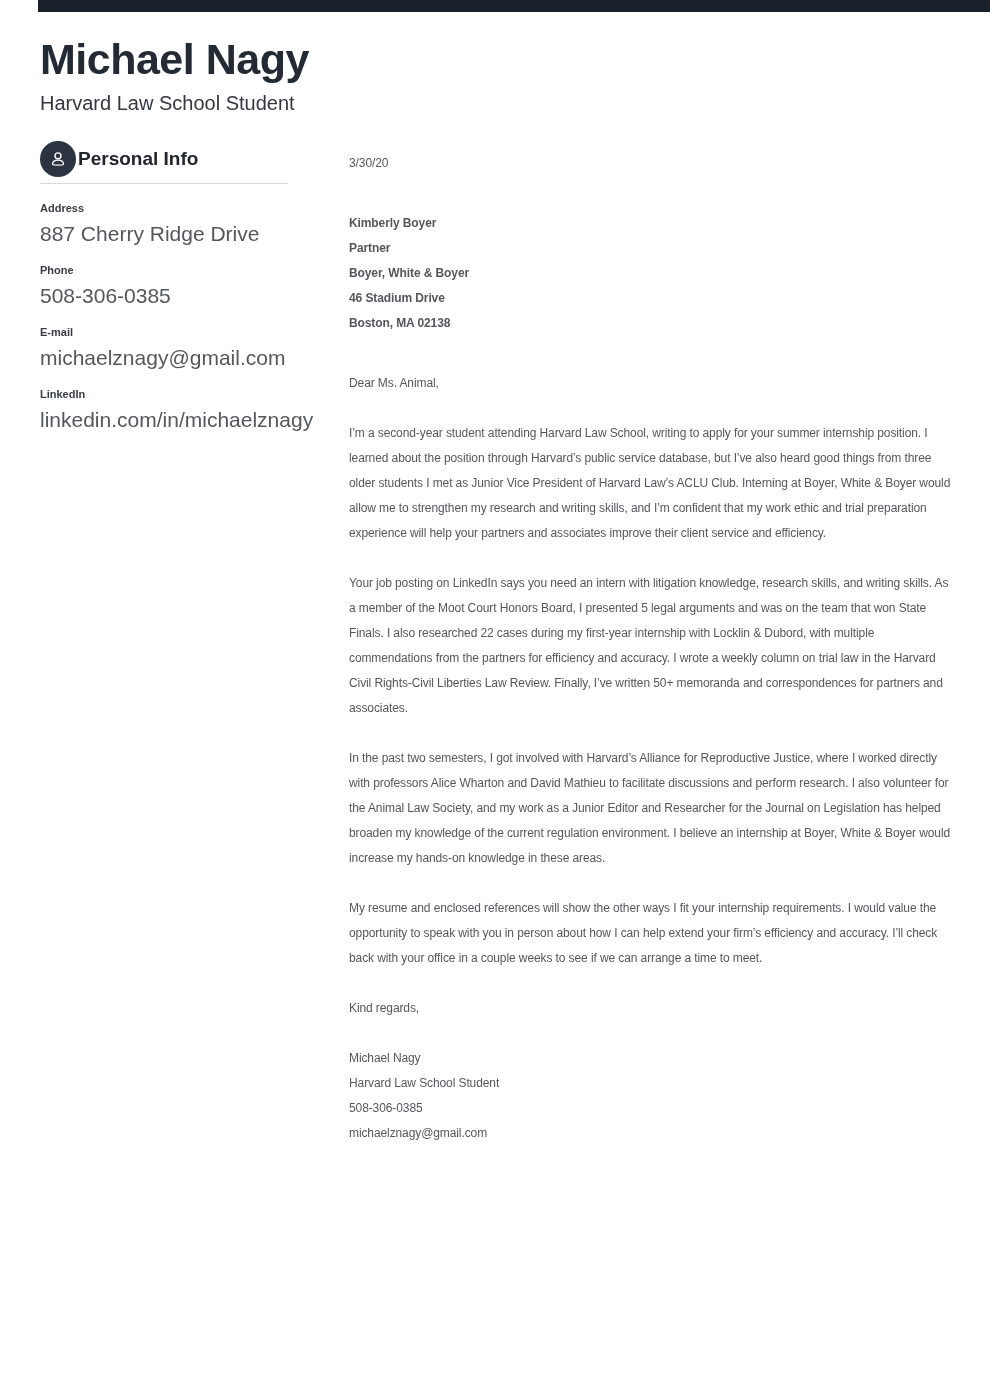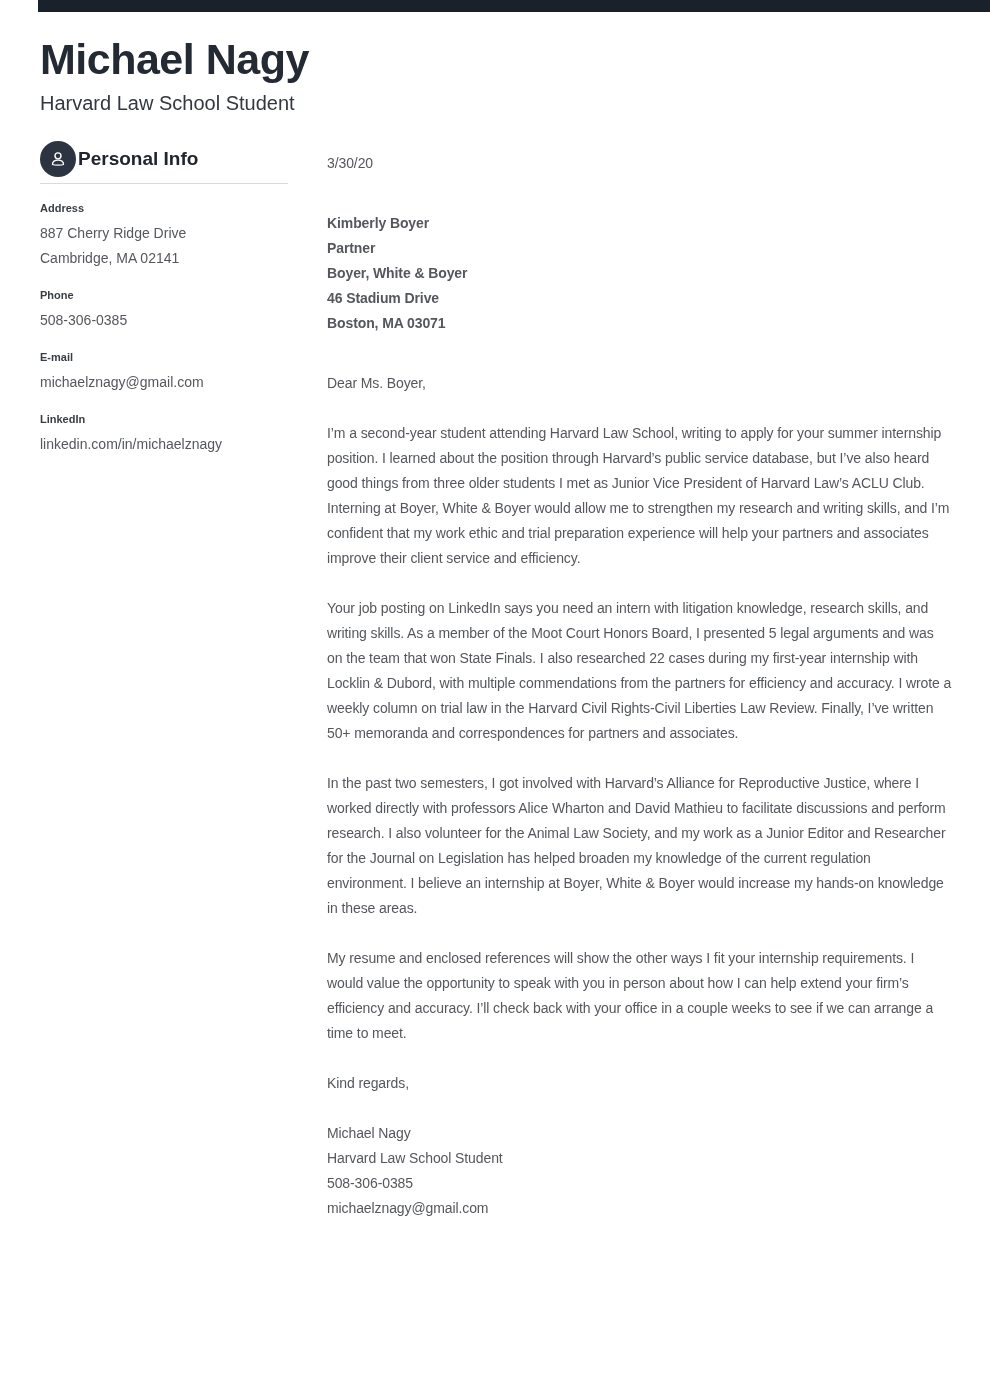--- a/index.html
+++ b/index.html
@@ -83,31 +83,32 @@
     margin: 6px 0 0 0;
   }
   .group { margin-top: 12px; }
   .group-label {
     font-size: 11px;
     font-weight: 700;
     line-height: 25px;
     color: var(--label-text);
   }
   .group-line {
-    font-size: 14px;
+    font-size: 21px;
     line-height: 25px;
     color: var(--body-text);
   }
   .letter {
     flex: 1;
     padding-top: 10px;
-    font-size: 14px;
+    font-size: 12px;
     line-height: 25px;
     color: var(--body-text);
     letter-spacing: -0.1px;
+    margin-left: 22px;
   }
   .date { margin-bottom: 35px; }
   .recipient { margin-bottom: 35px; font-weight: bold; }
   .salutation { margin-bottom: 25px; }
   .letter p { margin: 0 0 25px 0; }
   .closing { margin-bottom: 25px; }
 </style>
 </head>
 <body>
 
@@ -128,21 +129,20 @@
           <path d="M5.4 18.6c0-3.4 3-5.3 6.6-5.3s6.6 1.9 6.6 5.3c-2 1-11.2 1-13.2 0z" fill="none" stroke="#ffffff" stroke-width="1.6" stroke-linejoin="round"></path>
         </svg>
       </span>
       <span class="sidebar-title">Personal Info</span>
     </div>
     <hr class="divider">
 
     <div class="group">
       <div class="group-label">Address</div>
       <div class="group-line">887 Cherry Ridge Drive</div>
-      <div class="group-line">Cambridge, MA 02141</div>
     </div>
 
     <div class="group">
       <div class="group-label">Phone</div>
       <div class="group-line">508-306-0385</div>
     </div>
 
     <div class="group">
       <div class="group-label">E-mail</div>
       <div class="group-line">michaelznagy@gmail.com</div>
@@ -155,24 +155,24 @@
   </aside>
 
   <main class="letter">
     <div class="date">3/30/20</div>
 
     <div class="recipient">
       <div>Kimberly Boyer</div>
       <div>Partner</div>
       <div>Boyer, White &amp; Boyer</div>
       <div>46 Stadium Drive</div>
-      <div>Boston, MA 03071</div>
+      <div>Boston, MA 02138</div>
     </div>
 
-    <div class="salutation">Dear Ms. Boyer,</div>
+    <div class="salutation">Dear Ms. Animal,</div>
 
     <p>I’m a second-year student attending Harvard Law School, writing to apply for your summer internship position. I learned about the position through Harvard’s public service database, but I’ve also heard good things from three older students I met as Junior Vice President of Harvard Law’s ACLU Club. Interning at Boyer, White &amp; Boyer would allow me to strengthen my research and writing skills, and I’m confident that my work ethic and trial preparation experience will help your partners and associates improve their client service and efficiency.</p>
     <p>Your job posting on LinkedIn says you need an intern with litigation knowledge, research skills, and writing skills. As a member of the Moot Court Honors Board, I presented 5 legal arguments and was on the team that won State Finals. I also researched 22 cases during my first-year internship with Locklin &amp; Dubord, with multiple commendations from the partners for efficiency and accuracy. I wrote a weekly column on trial law in the Harvard Civil Rights-Civil Liberties Law Review. Finally, I’ve written 50+ memoranda and correspondences for partners and associates.</p>
     <p>In the past two semesters, I got involved with Harvard’s Alliance for Reproductive Justice, where I worked directly with professors Alice Wharton and David Mathieu to facilitate discussions and perform research. I also volunteer for the Animal Law Society, and my work as a Junior Editor and Researcher for the Journal on Legislation has helped broaden my knowledge of the current regulation environment. I believe an internship at Boyer, White &amp; Boyer would increase my hands-on knowledge in these areas.</p>
     <p>My resume and enclosed references will show the other ways I fit your internship requirements. I would value the opportunity to speak with you in person about how I can help extend your firm’s efficiency and accuracy. I’ll check back with your office in a couple weeks to see if we can arrange a time to meet.</p>
 
     <div class="closing">Kind regards,</div>
 
     <div class="signature">
       <div>Michael Nagy</div>

